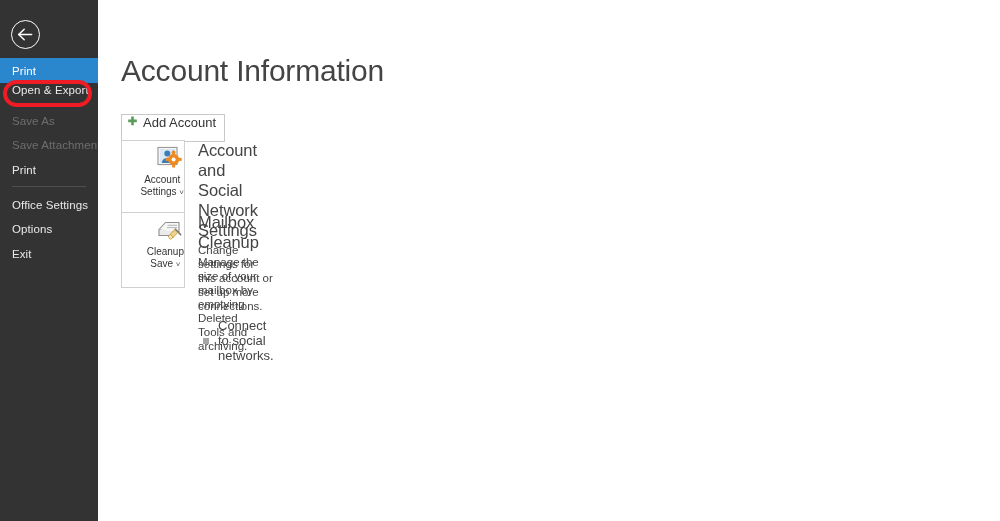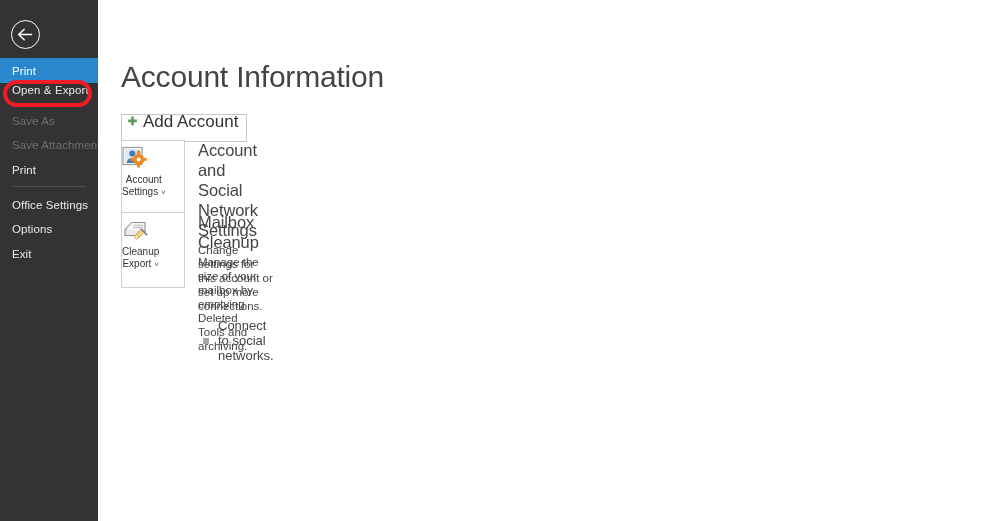--- a/index.html
+++ b/index.html
@@ -79,61 +79,61 @@
 
   
   #main {
     position: absolute;
     left: 98px; top: 0;
     width: 902px; height: 521px;
     background: #ffffff;
   }
   #page-title {
     position: absolute;
-    left: 23px; top: 60px;
+    left: 23px; top: 54px;
     font-size: 30px;
     font-weight: normal;
     color: #444444;
     letter-spacing: -0.2px;
   }
   #no-account-text {
     position: absolute;
     left: 23px; top: 99px;
     font-size: 11.5px;
     color: #444444;
   }
   #add-account-btn {
     position: absolute;
     left: 23px; top: 114px;
     height: 28px;
     border: 1px solid #c8c8c8;
     background: #ffffff;
     display: flex; align-items: center;
     padding: 0 8px 12px 5px;
     gap: 5px;
-    font-size: 17px;
+    font-size: 13px;
     color: #333333;
     cursor: pointer;
   }
   .plus-icon { display: block; }
 
   
   .section { position: absolute; left: 23px; }
   #section-account { top: 140px; }
   #section-cleanup { top: 212px; }
 
   .big-btn {
     position: absolute;
     left: 0; top: 0;
     width: 64px; height: 76px;
     border: 1px solid #d0d0d0;
     background: #ffffff;
     display: flex;
     flex-direction: column;
-    align-items: flex-start;
+    align-items: flex-end;
     cursor: pointer;
     padding-top: 4px;
   }
   .big-btn .btn-icon { height: 28px; display: flex; align-items: center; justify-content: center; }
   .big-btn .btn-label {
     font-size: 10px;
     color: #333333;
     line-height: 11.5px;
     text-align: center;
     margin-top: 1px;
@@ -290,21 +290,21 @@
             <line x1="11.5" y1="7.3" x2="21" y2="7.3" stroke="#b5b5b5" stroke-width="1"></line>
             <line x1="11" y1="9.6" x2="21" y2="9.6" stroke="#b5b5b5" stroke-width="1"></line>
 
             <path d="M19.4 11.2 L24.6 16.6" stroke="#7a7a7a" stroke-width="1.6" stroke-linecap="round"></path>
             <path d="M14.2 16.2 L18.6 11.8 L21.6 14.8 L17.2 19.2 Z" fill="#f3d38a" stroke="#c4a04c" stroke-width="1"></path>
             <path d="M14.2 16.2 L17.2 19.2 L14.6 21.2 L12.2 18.8 Z" fill="#ffe9b0" stroke="#c4a04c" stroke-width="1"></path>
           </svg>
         </span>
         <span class="btn-label">
           <span>Cleanup</span><br>
-          <span>Export</span>
+          <span>Save</span>
           <span class="caret">˅</span>
         </span>
       </div>
 
       <div class="section-body">
         <div class="section-head">Mailbox Cleanup</div>
         <div class="section-desc">Manage the size of your mailbox by emptying Deleted Tools and archiving.</div>
       </div>
     </div>
 

